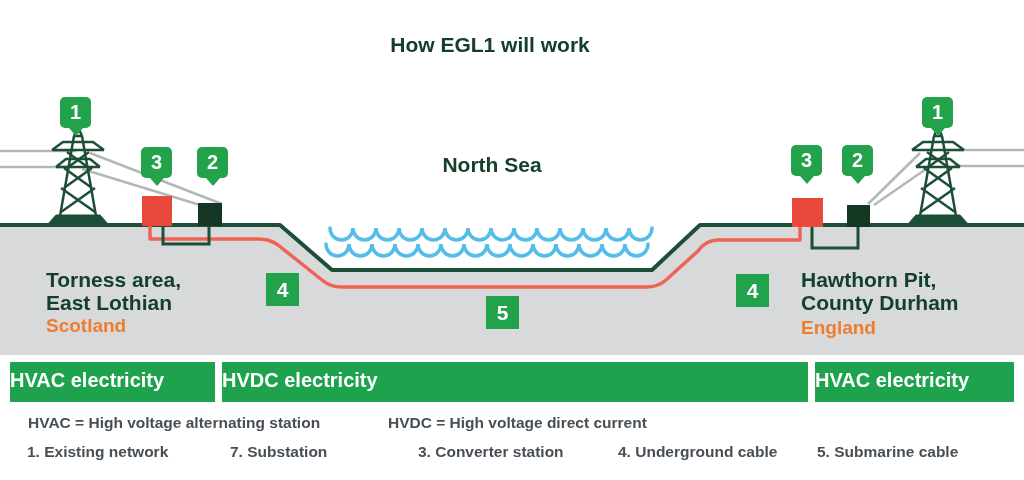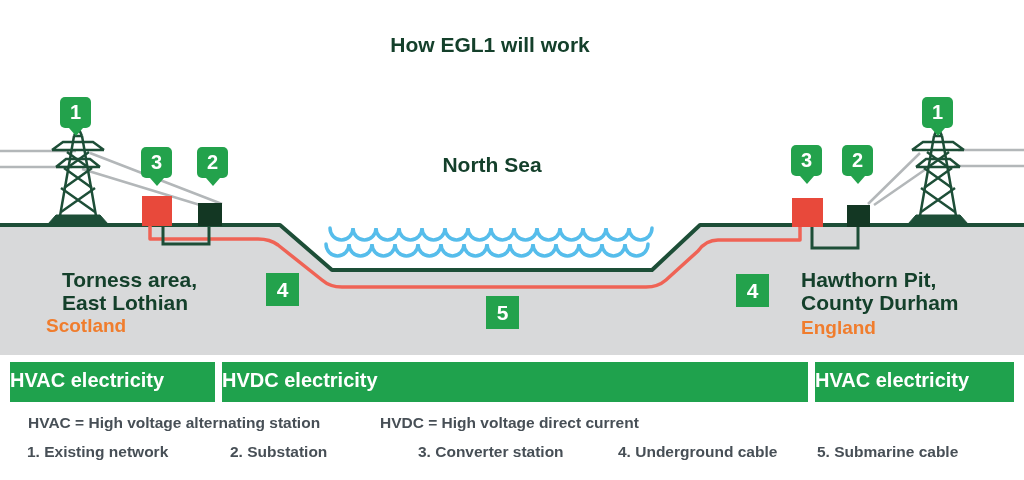--- a/index.html
+++ b/index.html
@@ -98,38 +98,38 @@
   <div class="badge-pin" style="left:60px;top:97px;">1</div>
   <div class="badge-pin" style="left:141px;top:147px;">3</div>
   <div class="badge-pin" style="left:197px;top:147px;">2</div>
   <div class="badge-sq" style="left:266px;top:273px;">4</div>
   <div class="badge-sq" style="left:486px;top:296px;">5</div>
   <div class="badge-sq" style="left:736px;top:274px;">4</div>
   <div class="badge-pin" style="left:791px;top:145px;">3</div>
   <div class="badge-pin" style="left:842px;top:145px;">2</div>
   <div class="badge-pin" style="left:922px;top:97px;">1</div>
 
-  <div class="loc-name" style="left:46px;top:268px;margin-left:16px;">
+  <div class="loc-name" style="left:46px;top:268px;">
     <div>Torness area,</div>
     <div>East Lothian</div>
   </div>
   <div class="loc-country" style="left:46px;top:315px;">Scotland</div>
 
   <div class="loc-name" style="left:801px;top:268px;">
     <div>Hawthorn Pit,</div>
     <div>County Durham</div>
   </div>
   <div class="loc-country" style="left:801px;top:317px;">England</div>
 
   <div class="bar" style="left:10px;width:205px;">HVAC electricity</div>
   <div class="bar" style="left:222px;width:586px;">HVDC electricity</div>
   <div class="bar" style="left:815px;width:199px;">HVAC electricity</div>
 
   <div class="legend-text" style="left:28px;top:414px;">HVAC = High voltage alternating station</div>
-  <div class="legend-text" style="left:380px;top:414px;">HVDC = High voltage direct current</div>
+  <div class="legend-text" style="left:388px;top:414px;">HVDC = High voltage direct current</div>
 
   <div class="legend-text" style="left:27px;top:443px;">1. Existing network</div>
-  <div class="legend-text" style="left:230px;top:443px;">2. Substation</div>
+  <div class="legend-text" style="left:230px;top:443px;">7. Substation</div>
   <div class="legend-text" style="left:418px;top:443px;">3. Converter station</div>
   <div class="legend-text" style="left:618px;top:443px;">4. Underground cable</div>
   <div class="legend-text" style="left:817px;top:443px;">5. Submarine cable</div>
 
 </div>
 
 </body></html>

